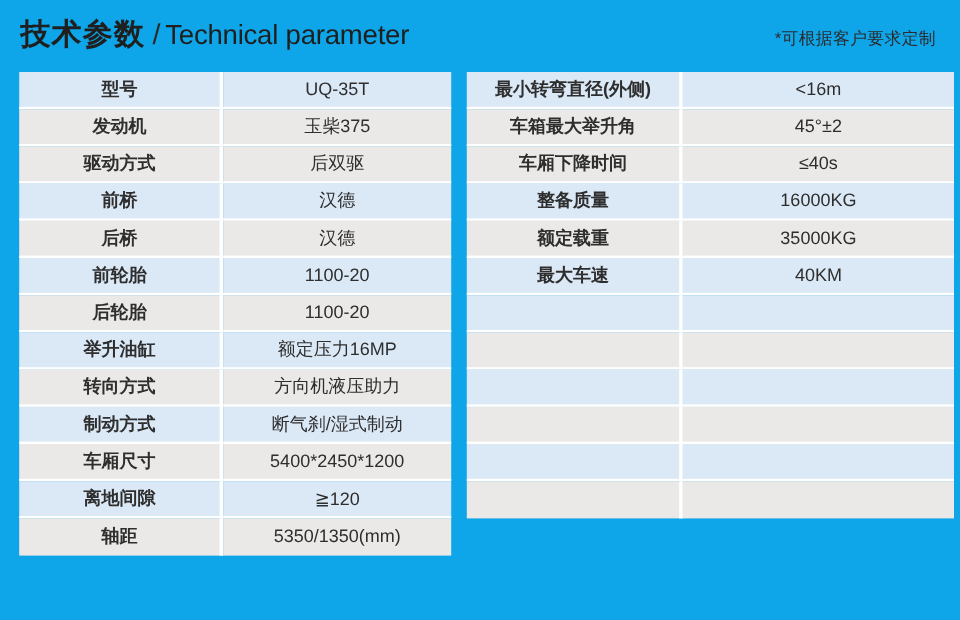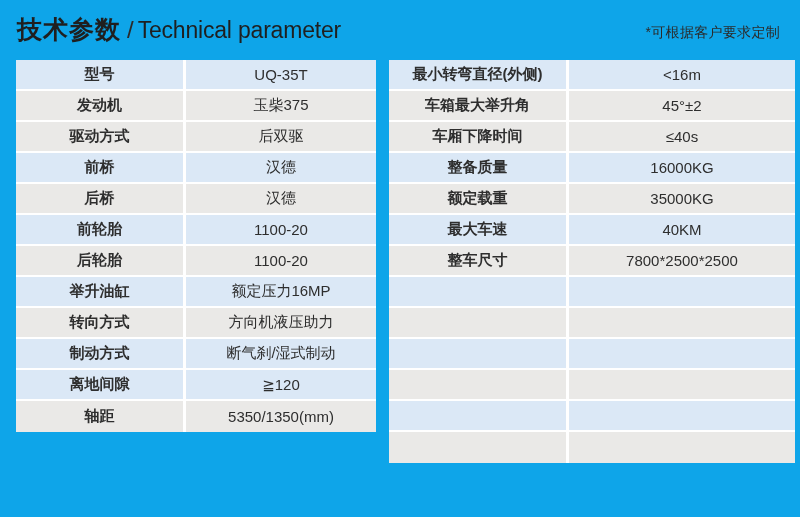--- a/index.html
+++ b/index.html
@@ -169,20 +169,24 @@
             <td class="v">额定压力16MP</td>
           </tr>
           <tr class="gray">
             <td class="k">转向方式</td>
             <td class="v">方向机液压助力</td>
           </tr>
           <tr class="blue">
             <td class="k">制动方式</td>
             <td class="v">断气刹/湿式制动</td>
           </tr>
+          <tr class="gray">
+            <td class="k">车厢尺寸</td>
+            <td class="v">5400*2450*1200</td>
+          </tr>
           <tr class="blue">
             <td class="k">离地间隙</td>
             <td class="v">≧120</td>
           </tr>
           <tr class="gray">
             <td class="k">轴距</td>
             <td class="v">5350/1350(mm)</td>
           </tr>
         </tbody>
     </table>
@@ -205,24 +209,20 @@
             <td class="v">16000KG</td>
           </tr>
           <tr class="gray">
             <td class="k">额定载重</td>
             <td class="v">35000KG</td>
           </tr>
           <tr class="blue">
             <td class="k">最大车速</td>
             <td class="v">40KM</td>
           </tr>
-          <tr class="gray">
-            <td class="k">整车尺寸</td>
-            <td class="v">7800*2500*2500</td>
-          </tr>
           <tr class="blue">
             <td class="k"></td>
             <td class="v"></td>
           </tr>
           <tr class="gray">
             <td class="k"></td>
             <td class="v"></td>
           </tr>
           <tr class="blue">
             <td class="k"></td>

